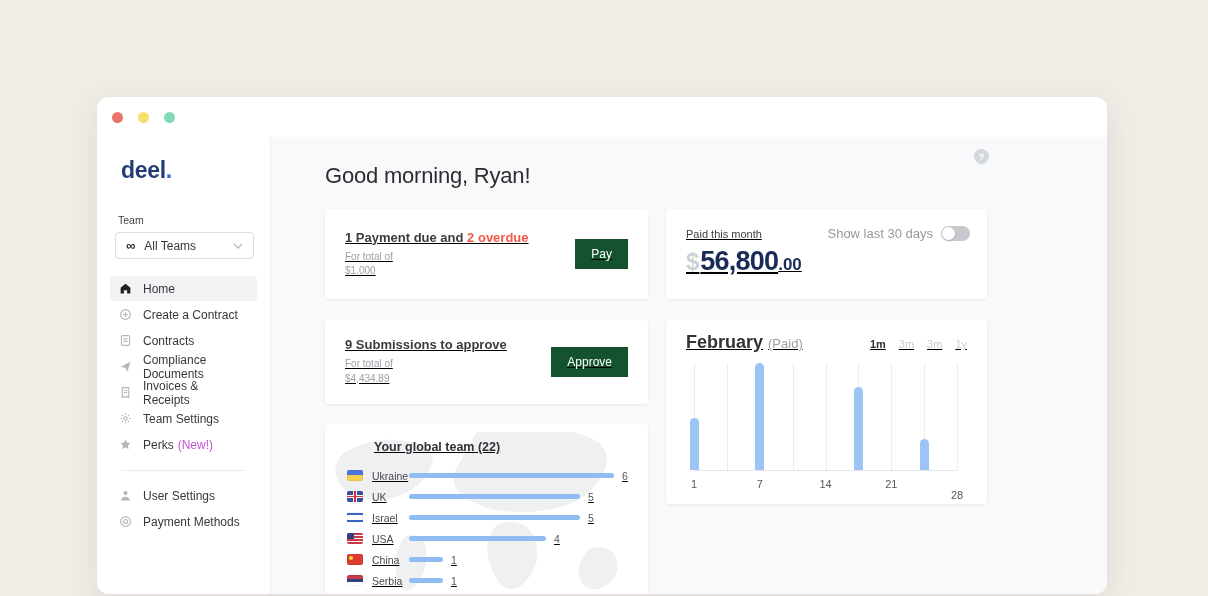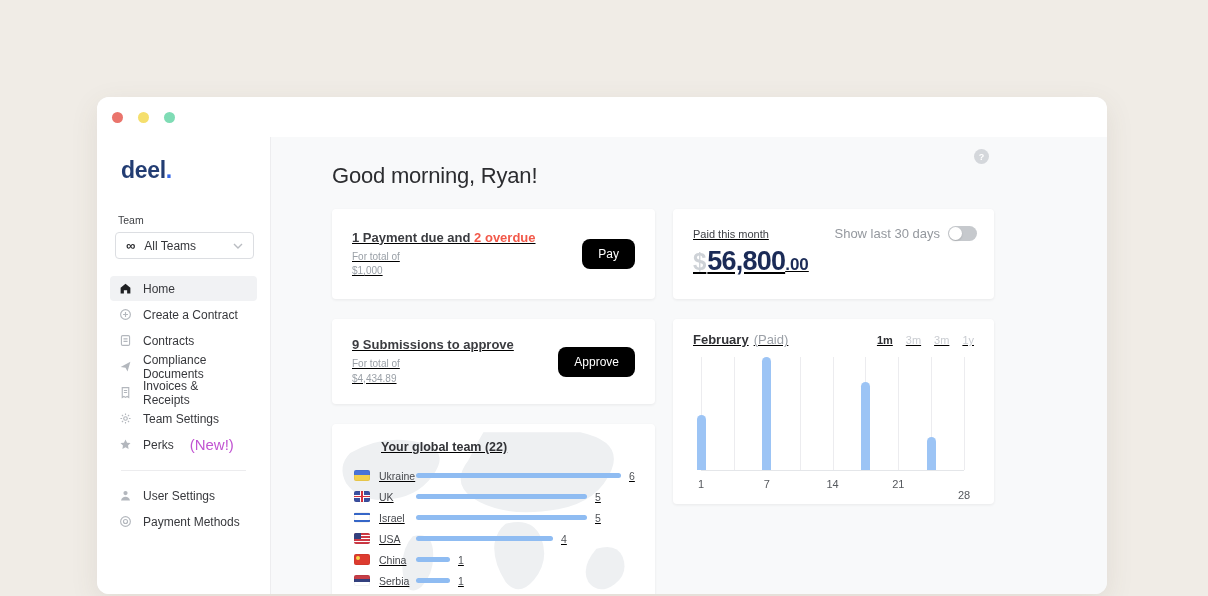--- a/index.html
+++ b/index.html
@@ -6,59 +6,59 @@
   html,body { width:1208px; height:596px; }
   body { font-family:"Liberation Sans","DejaVu Sans",sans-serif; }
   .stage { position:relative; width:1208px; height:596px; background:#f0ece6; overflow:hidden; }
 
   
   .window { position:absolute; left:97px; top:97px; width:1010px; height:497px;
     border-radius:12px; background:#f8f9fa; box-shadow:0 8px 28px rgba(90,80,60,.10);
     overflow:hidden; display:flex; flex-direction:column; }
   .titlebar { height:40px; background:#fff; display:flex; align-items:center; padding-left:15px; flex:none; }
   .dot { width:11px; height:11px; border-radius:50%; margin-right:15px; }
-  .win-body { flex:1; display:flex; min-height:0;gap:7px; }
+  .win-body { flex:1; display:flex; min-height:0; }
 
   
   .sidebar { width:174px; background:#fff; border-right:1px solid #ededef; flex:none; padding-top:20px; }
   .logo { padding:0 0 30px 24px; font-size:23px; font-weight:bold; letter-spacing:-.3px; color:#233d73; }
   .logo .logo-dot { color:#3567e8; }
   .team-block { padding:0 16px 0 18px; }
   .team-label { font-size:10.5px; color:#3f4145; margin:0 0 6px 3px; }
   .team-select { display:flex; align-items:center; height:27px; border:1px solid #dcdee2; border-radius:4px;
     padding:0 10px; font-size:12px; color:#35363a; background:#fff; cursor:pointer; }
   .inf { font-weight:bold; font-size:13px; color:#27282b; margin-right:9px; line-height:1; }
   .team-select svg { margin-left:auto; }
   .nav { margin-top:17px; }
   .nav-item { display:flex; align-items:center; height:25px; margin:0 13px 1px; padding:0 9px;
     border-radius:4px; font-size:12px; color:#37383c; cursor:pointer; }
   .nav-item .nicon { width:13px; height:13px; margin-right:11px; color:#b3b7bd; flex:none; display:flex; }
   .nav-item.active { background:#f1f2f4; }
   .nav-item.active .nicon { color:#1f2023; }
-  .badge-new { font-size:15px; color:#c154d2; margin-left:16px; }
+  .badge-new { font-size:12px; color:#c154d2; margin-left:4px; }
   .side-divider { border-top:1px solid #ececee; margin:13px 24px 12px; }
 
   
   .main { flex:1; position:relative; background:#f8f9fa; padding:26px 0 0 54px; overflow:hidden; }
   .help-btn { position:absolute; top:12px; right:118px; width:15px; height:15px; border-radius:50%;
     background:#d4d7db; color:#fff; font-size:9px; font-weight:bold; display:flex; align-items:center;
     justify-content:center; cursor:pointer; }
   .greeting { font-size:22px; font-weight:500; color:#2c2d30; letter-spacing:-.2px; margin-bottom:20px; }
   .columns { display:flex; gap:18px; width:662px; }
   .col-left { width:323px; display:flex; flex-direction:column; gap:20px; }
   .col-right { width:321px; display:flex; flex-direction:column; gap:20px; }
   .card { background:#fff; border-radius:4px; box-shadow:0 1px 3px rgba(25,28,33,.07);text-decoration:underline; }
 
   
   .action-card { height:90px; padding:20px; display:flex; justify-content:space-between; align-items:center; }
   .action-card.short { height:85px; }
   .ac-title { font-size:13px; font-weight:bold; color:#3b3c40; margin-bottom:5px; }
   .ac-title .overdue { color:#f2594a; }
   .ac-sub { font-size:10px; color:#9aa0a7; line-height:1.45; }
-  .btn { background:#000000; color:#fff; border:none; border-radius:8px; font-size:12px;
+  .btn { background:#14532d; color:#fff; border:none; border-radius:0; font-size:12px;
     padding:8px 16px; cursor:pointer; font-family:inherit; }
 
   
   .team-card { flex:1; min-height:178px; padding:16px 22px; position:relative; overflow:hidden; }
   .map-bg { position:absolute; inset:0; width:100%; height:100%; z-index:0; }
   .team-inner { position:relative; z-index:1; }
   .team-title { font-size:12.5px; font-weight:bold; color:#323337; margin-bottom:11px;margin-left:27px; }
   .team-row { display:flex; align-items:center; height:21px; }
   .flag { display:inline-block; width:16px; height:11px; border-radius:2px; margin-right:9px;
     flex:none; position:relative; overflow:hidden; box-shadow:inset 0 0 0 1px rgba(0,0,0,.05); }
@@ -88,21 +88,21 @@
   .cents { font-size:17px; font-weight:bold; color:#1b2b57; }
   .toggle-wrap { position:absolute; top:17px; right:17px; display:flex; align-items:center; gap:8px; }
   .toggle-label { font-size:13px; color:#94989e; }
   .switch { width:29px; height:15px; border-radius:8px; background:#c6c9cd; position:relative; cursor:pointer; }
   .knob { position:absolute; left:1px; top:1px; width:13px; height:13px; border-radius:50%;
     background:#fff; box-shadow:0 1px 2px rgba(0,0,0,.15); }
 
   
   .chart-card { height:185px; padding:13px 20px 12px; display:flex; flex-direction:column; }
   .chart-head { display:flex; align-items:baseline; margin-bottom:10px; }
-  .chart-title { font-size:13px; font-weight:bold; color:#323337; }
+  .chart-title { font-size:18px; font-weight:bold; color:#323337; }
   .chart-sub { font-size:13px; color:#9ba0a7; margin-left:5px; }
   .range-tabs { margin-left:auto; display:flex; gap:13px; }
   .range-tab { font-size:11px; color:#c9ccd1; cursor:pointer; }
   .range-tab.active { color:#2e2f33; font-weight:bold; }
   .plot { position:relative; flex:1; border-bottom:1px solid #e4e6e9; margin:0 10px 0 8px; }
   .gridline { position:absolute; top:0; bottom:0; width:1px; background:#ececef; }
   .fbar { position:absolute; bottom:0; width:9px; margin-left:-4.5px; background:#9cc4f5;
     border-radius:5px 5px 0 0; }
   .xticks { position:relative; height:14px; margin:7px 10px 0 8px; }
   .xticks span { position:absolute; transform:translateX(-50%); font-size:11px; color:#55585d; }

